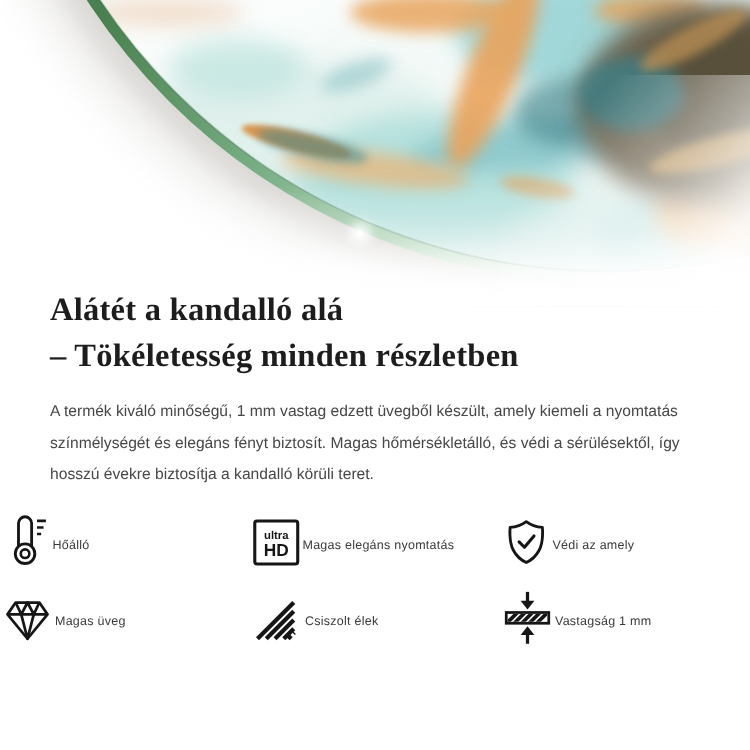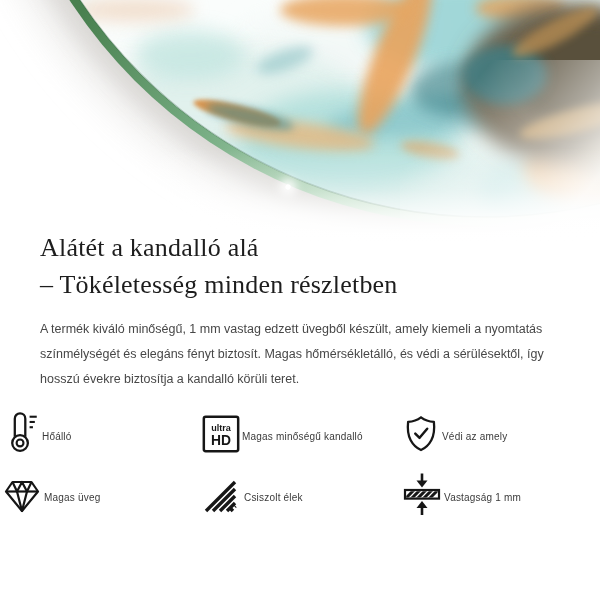--- a/index.html
+++ b/index.html
@@ -1,21 +1,21 @@
 <!DOCTYPE html>
 <html><head>
 <meta charset="utf-8">
 <style>
   html,body{margin:0;padding:0;background:#fff;}
   .page{position:relative;width:600px;height:600px;background:#fff;overflow:hidden;
         font-family:"Liberation Sans",sans-serif;}
   .hero{position:absolute;top:0;left:0;width:600px;height:245px;}
   .content{position:absolute;top:229px;left:0;width:600px;}
   .title{margin:0 0 0 40px;font-family:"Liberation Serif","DejaVu Serif",serif;
-         font-weight:400;font-size:26px;line-height:37px;color:#1d1d1d;letter-spacing:.2px;}
+         font-weight:700;font-size:26px;line-height:37px;color:#1d1d1d;letter-spacing:.2px;}
   .desc{margin:14px 25px 0 40px;width:545px;font-size:12.5px;line-height:25px;
         color:#474747;}
   .features{margin-top:17px;display:grid;grid-template-columns:repeat(3,200px);row-gap:15px;}
   .feature{display:flex;flex-direction:row;align-items:center;}
   .icon-box{height:46px;display:flex;align-items:flex-end;justify-content:center;}
   .flabel{margin-top:8px;font-size:10px;color:#3a3a3a;letter-spacing:.2px;}
   svg text{font-family:"Liberation Sans",sans-serif;}
 </style>
 </head>
 <body>
@@ -153,21 +153,21 @@
       </div>
 
       <div class="feature">
         <div class="icon-box">
           <svg width="42" height="42" viewBox="0 0 44 44">
             <rect x="4" y="4" width="36" height="36" rx="2" fill="none" stroke="#161616" stroke-width="2.6"></rect>
             <text x="22" y="19" text-anchor="middle" font-size="9.5" font-weight="700" fill="#161616">ultra</text>
             <text x="22" y="33.5" text-anchor="middle" font-size="14.5" font-weight="800" fill="#161616">HD</text>
           </svg>
         </div>
-        <div class="flabel">Magas minőségű kandalló</div>
+        <div class="flabel">Magas elegáns nyomtatás</div>
       </div>
 
       <div class="feature">
         <div class="icon-box">
           <svg width="42" height="42" viewBox="0 0 44 44" fill="none" stroke="#161616">
             <path d="M22 4.5 C26 7.5 31 9 35.5 9.3 C35.5 9.3 36.8 21 32.8 28.5 C30 33.8 26.3 36.8 22 38.8 C17.7 36.8 14 33.8 11.2 28.5 C7.2 21 8.5 9.3 8.5 9.3 C13 9 18 7.5 22 4.5 Z" stroke-width="2.4" stroke-linejoin="round"></path>
             <path d="M16 21.5 L20.5 26 L28.5 16.5" stroke-width="2.6" stroke-linecap="round" stroke-linejoin="round"></path>
           </svg>
         </div>
         <div class="flabel">Védi az amely</div>

